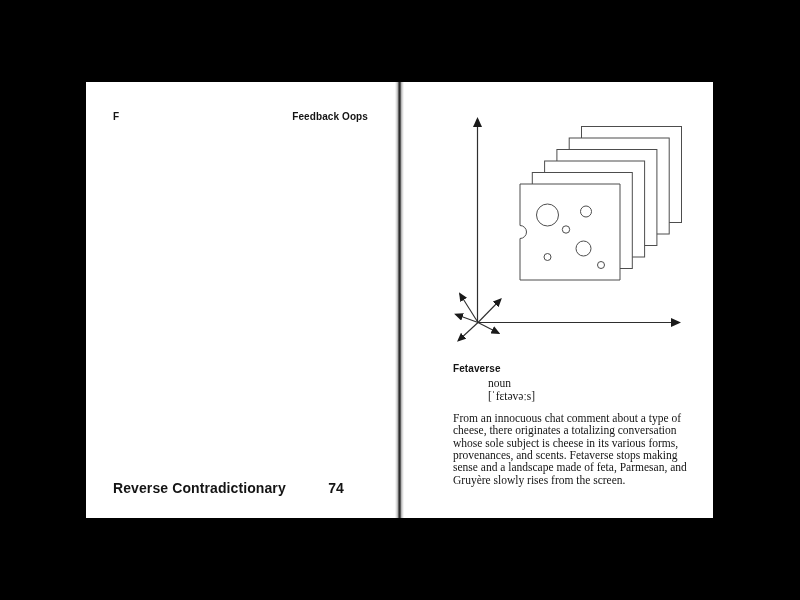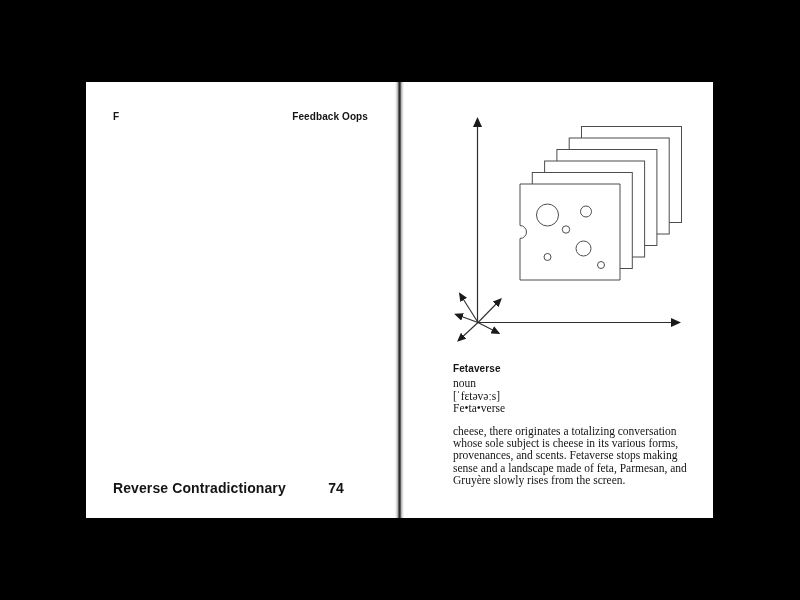--- a/index.html
+++ b/index.html
@@ -15,21 +15,21 @@
   .hdr{position:absolute;top:29px;font-size:10px;font-weight:bold;letter-spacing:.1px;white-space:nowrap;}
   .hdr-letter{left:27px;}
   .hdr-title{right:31px;}
   .ftr{position:absolute;top:398px;font-size:14px;font-weight:bold;letter-spacing:.1px;white-space:nowrap;}
   .ftr-title{left:27px;}
   .ftr-num{right:55px;}
   .diagram{position:absolute;left:354px;top:18px;width:256px;height:252px;}
   .entry{position:absolute;left:49px;top:281px;width:254px;}
   .entry .headword{font-size:10px;font-weight:bold;letter-spacing:.1px;line-height:11px;margin-bottom:3px;}
   .serif{font-family:"Liberation Serif","DejaVu Serif",serif;font-size:11.5px;line-height:12.6px;}
-  .entry .meta{white-space:nowrap;}
+  .entry .meta{white-space:nowrap;margin-left:35px;}
   .entry .gap{height:10px;}
   .def-line{white-space:nowrap;line-height:12.3px;}
 </style>
 </head>
 <body>
 
 <div class="stage">
   <div class="spread">
 
     <div class="page page-left">
@@ -39,23 +39,23 @@
       <div class="ftr ftr-num">74</div>
     </div>
 
     <div class="spine"></div>
 
     <div class="page page-right">
       <div class="entry">
         <div class="headword">Fetaverse</div>
         <div class="serif meta">noun</div>
         <div class="serif meta">[ˈfɛtəvəːs]</div>
-        <div class="serif meta">Fe•ta•verse</div>
         <div class="gap"></div>
         <div class="serif">
+          <div class="def-line">From an innocuous chat comment about a type of</div>
           <div class="def-line">cheese, there originates a totalizing conversation</div>
           <div class="def-line">whose sole subject is cheese in its various forms,</div>
           <div class="def-line">provenances, and scents. Fetaverse stops making</div>
           <div class="def-line">sense and a landscape made of feta, Parmesan, and</div>
           <div class="def-line">Gruyère slowly rises from the screen.</div>
         </div>
       </div>
     </div>
 
     <svg class="diagram" viewBox="440 100 256 252" xmlns="http://www.w3.org/2000/svg">

